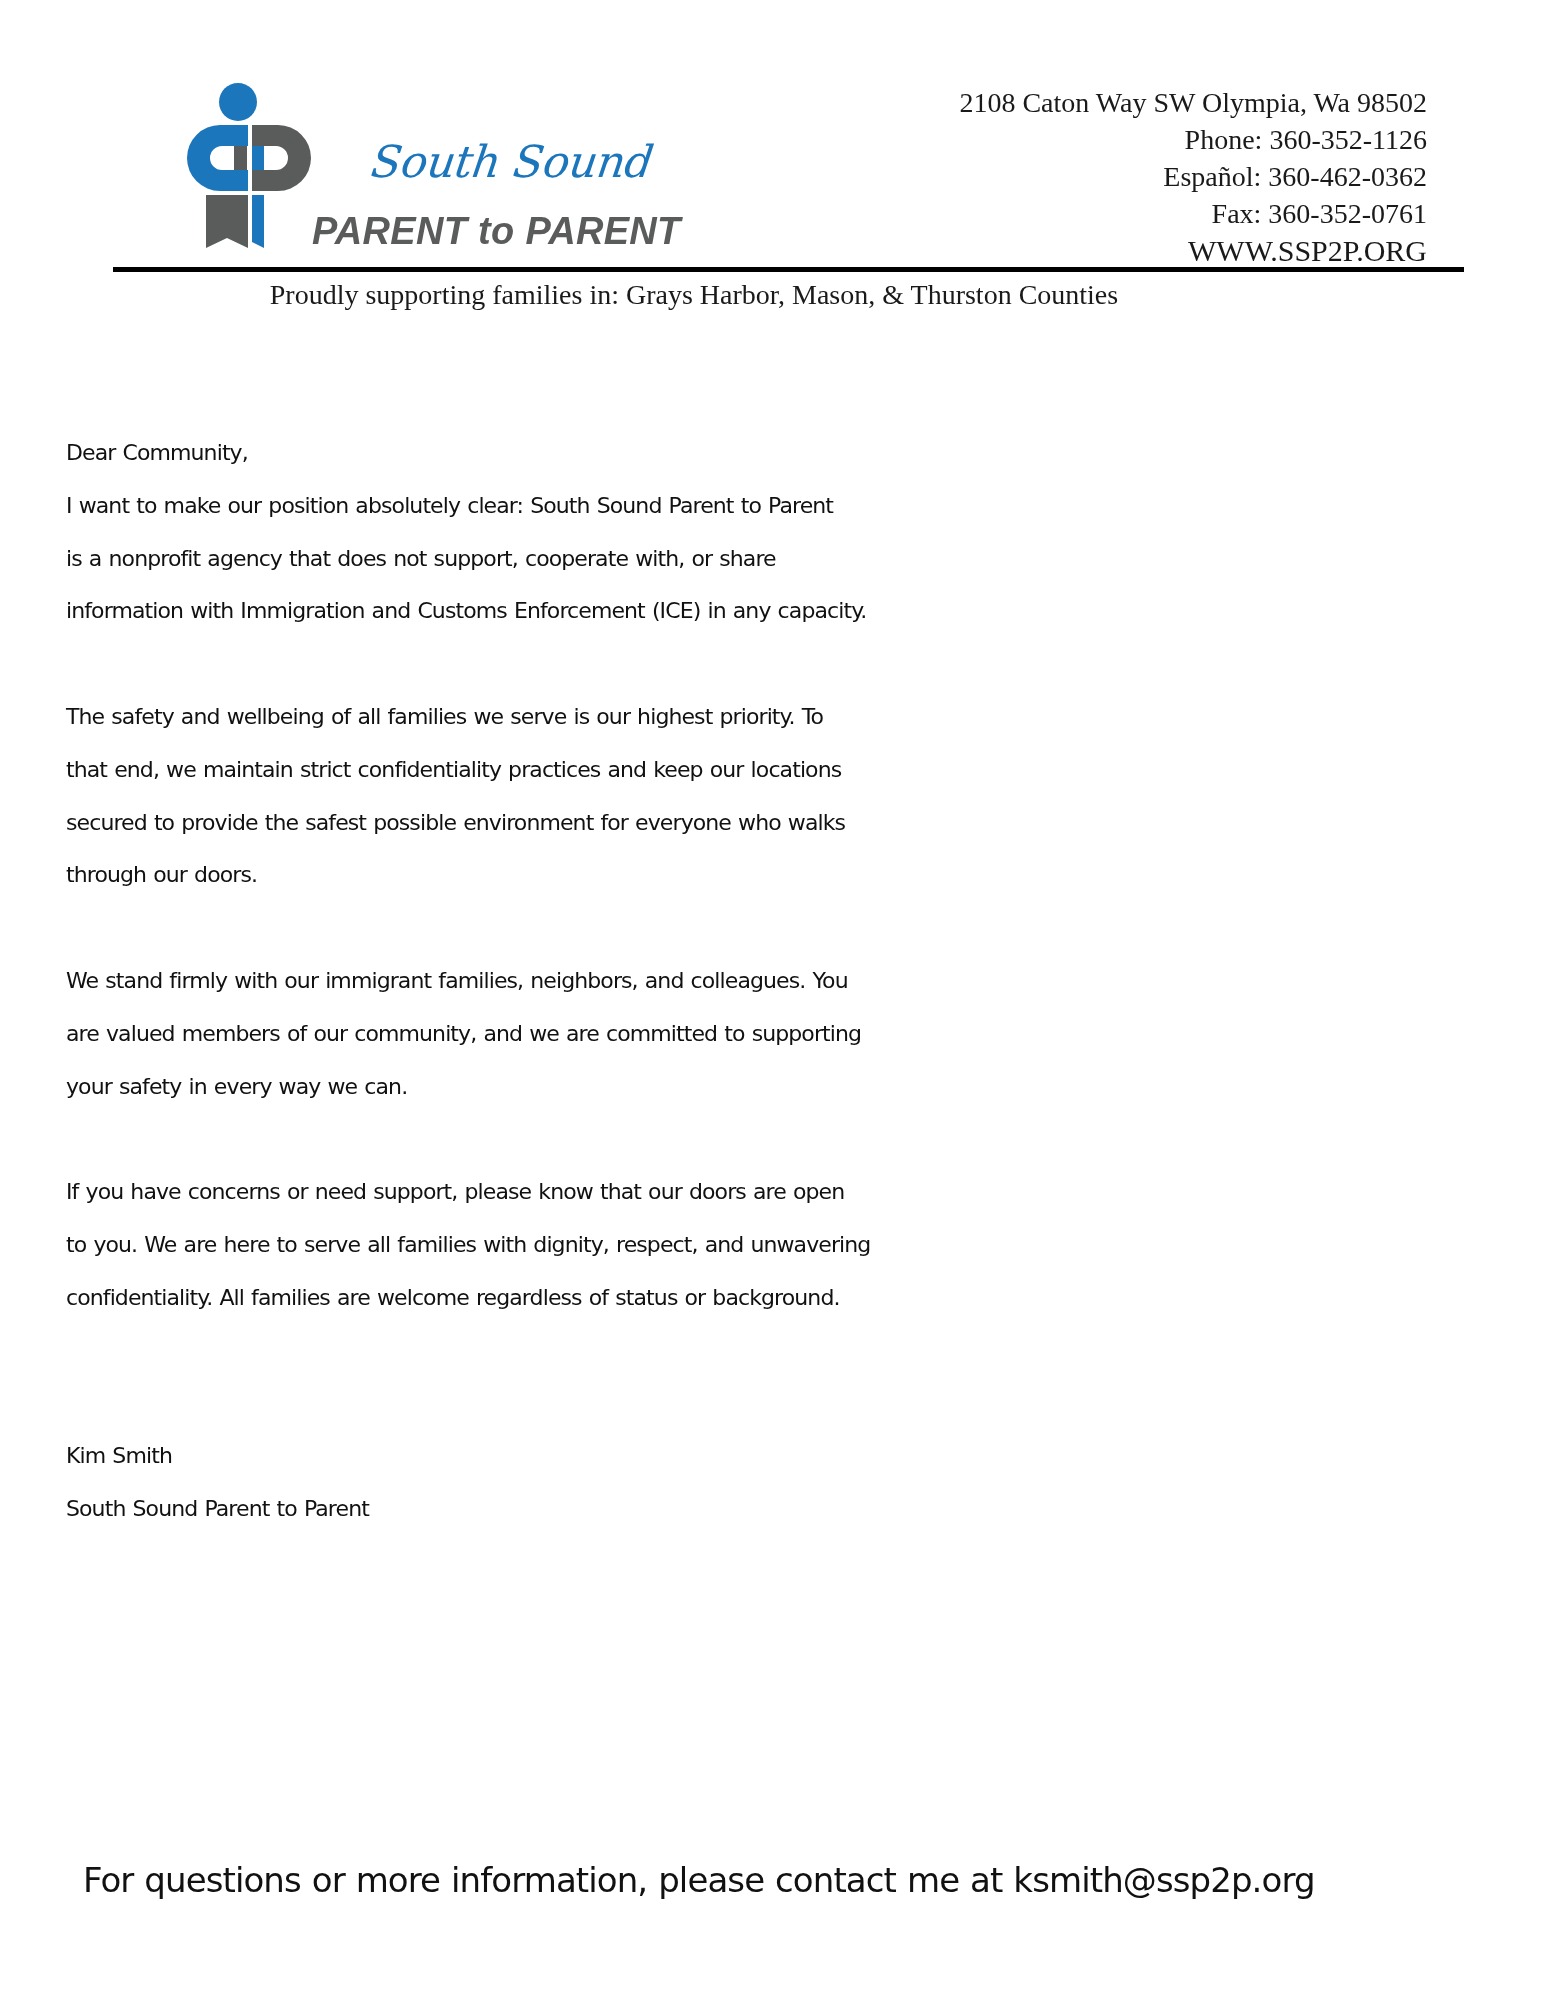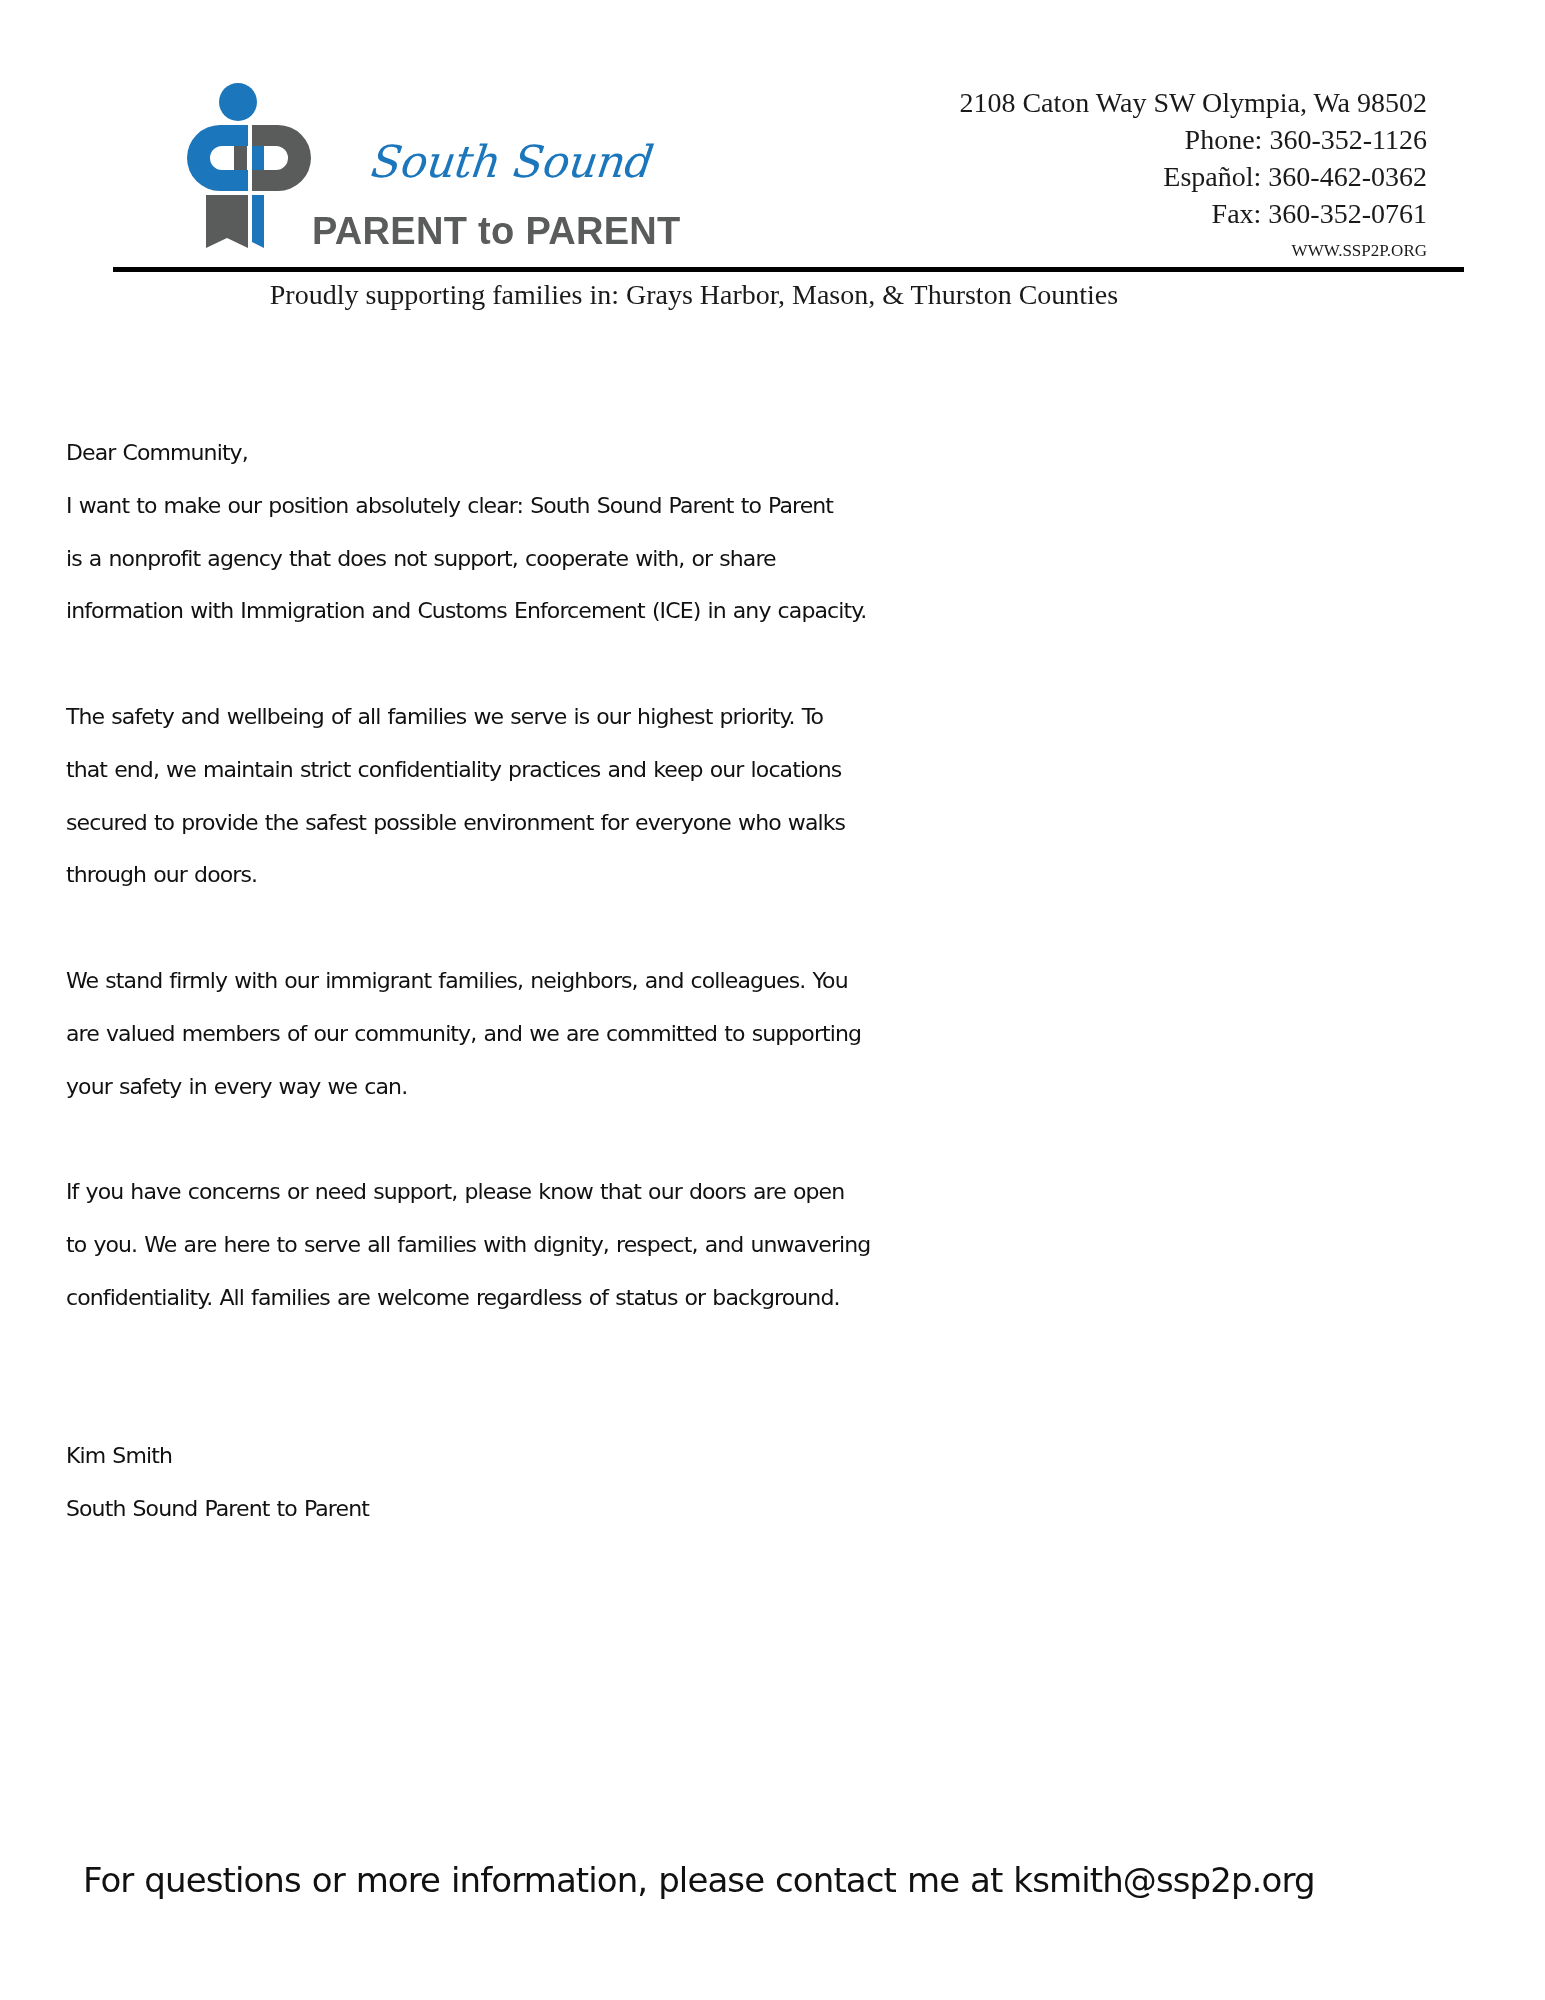--- a/index.html
+++ b/index.html
@@ -51,33 +51,34 @@
     .logo-wordmark {
       position: absolute;
       left: 132px;
       top: 128px;
       font-family: "Liberation Sans", sans-serif;
       font-weight: bold;
       font-size: 38px;
       color: #5a5b5b;
       letter-spacing: 0.3px;
       white-space: nowrap;
+      font-style: italic;
     }
     .contact {
       position: absolute;
       right: 118px;
       top: 84px;
       text-align: right;
       font-family: "Liberation Serif", serif;
       font-size: 28px;
       line-height: 37px;
       color: #1a1a1a;
     }
     .contact div { white-space: nowrap; }
-    .contact .web { font-size: 17px; }
+    .contact .web { font-size: 30px; }
     .rule {
       position: absolute;
       left: 113px;
       top: 267px;
       width: 1351px;
       height: 5px;
       background: #000000;
     }
     .tagline {
       position: absolute;

